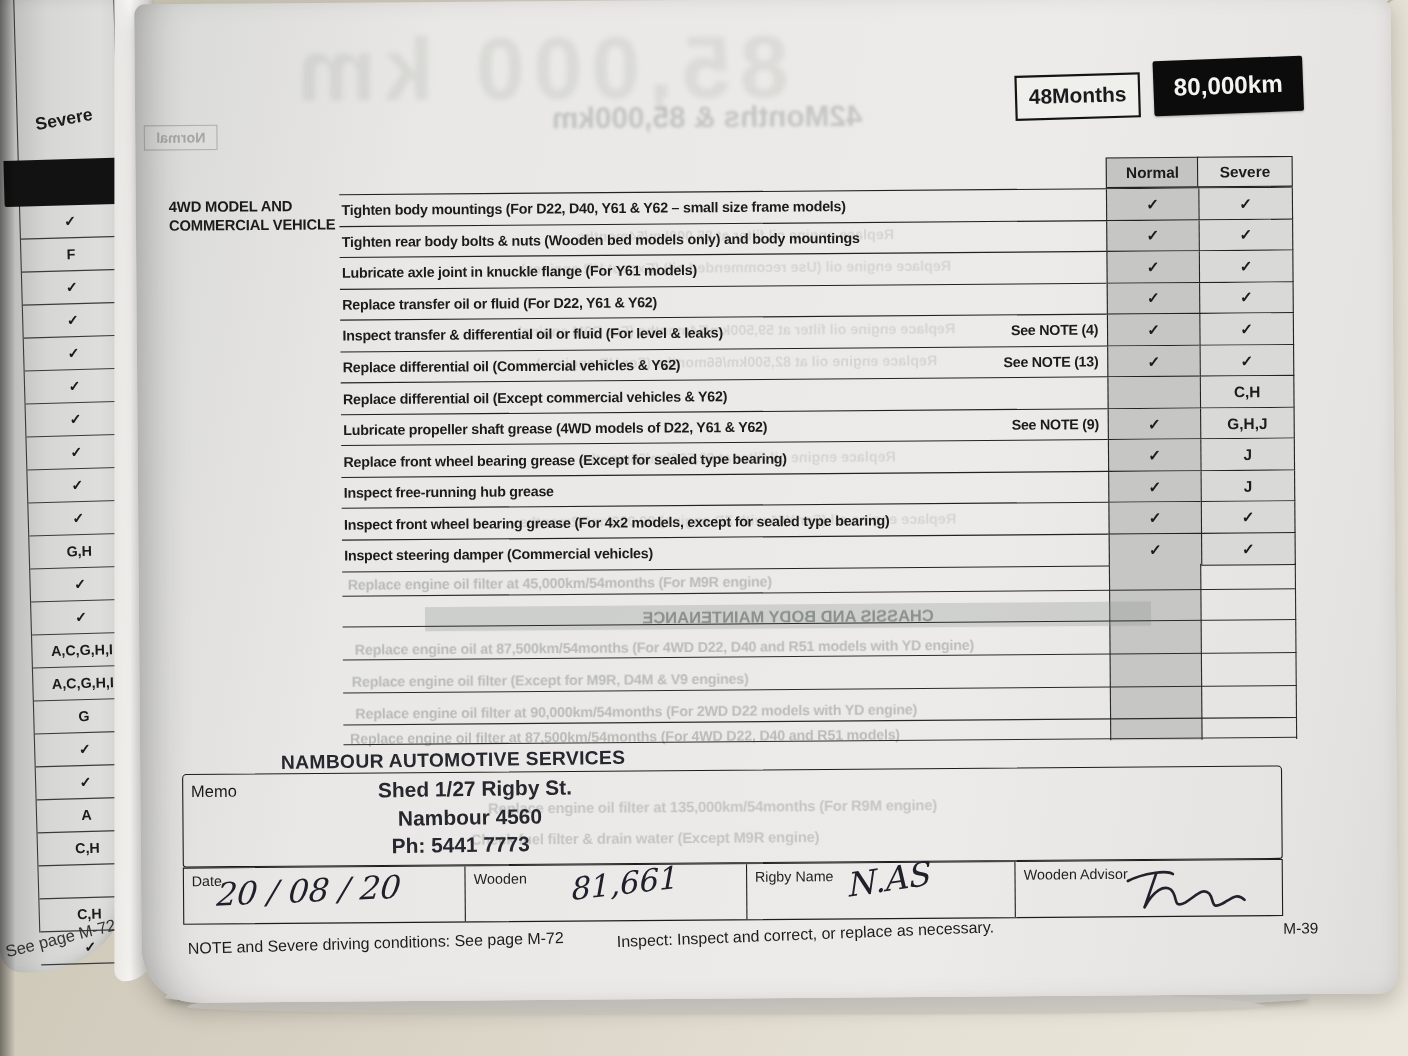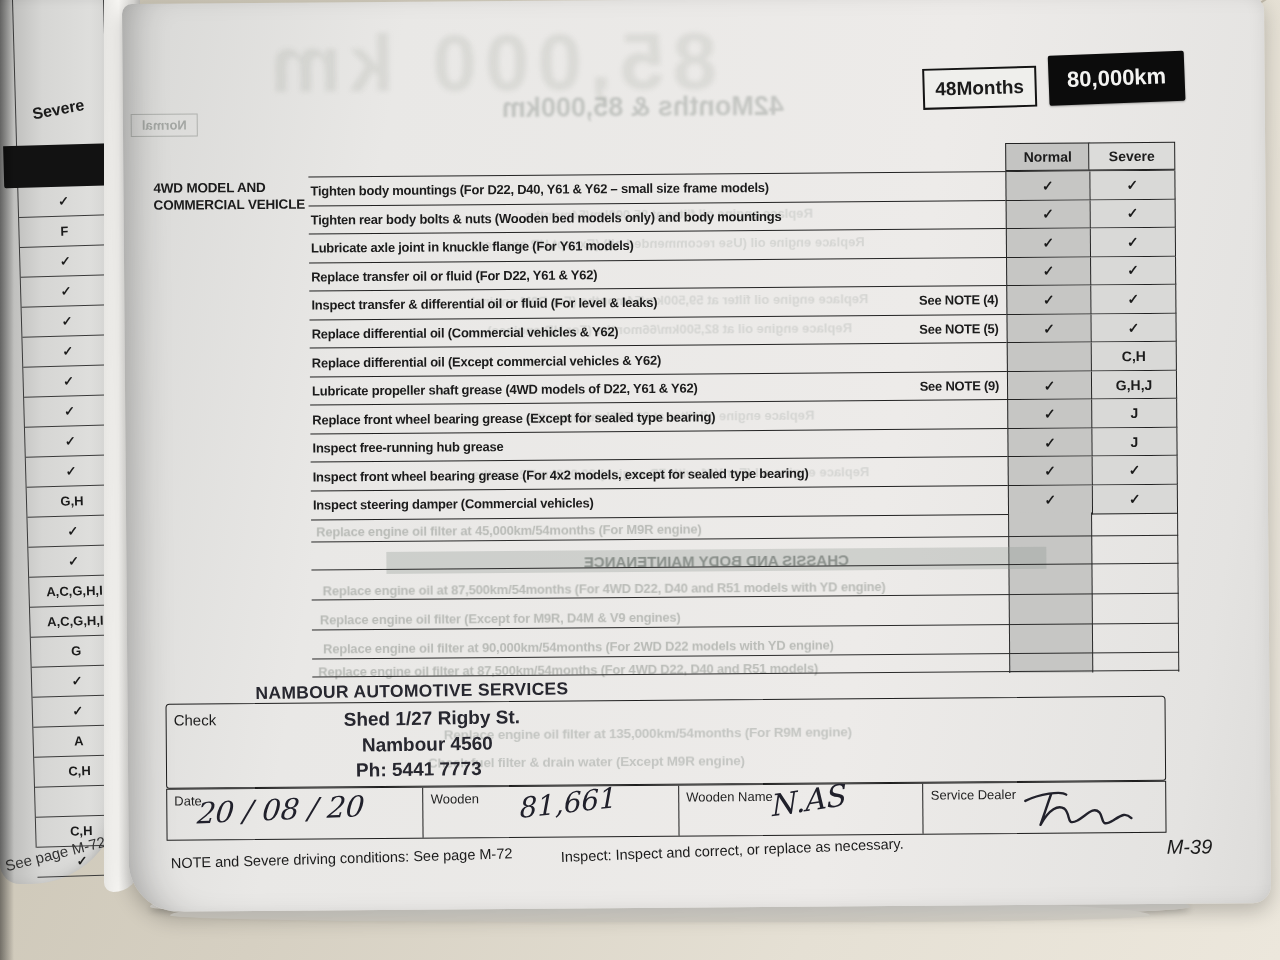--- a/index.html
+++ b/index.html
@@ -103,21 +103,21 @@
   .fcell:last-child{border-right:none;}
   .flabel{position:absolute;left:7px;top:4px;font-size:13px;color:#1f1f1f;}
   .hand{font-family:"DejaVu Serif",serif;font-style:italic;color:#20202b;position:absolute;white-space:nowrap;}
   .hand.date{left:30px;top:4px;font-size:29px;transform:rotate(-2deg) skewX(-8deg);}
   .hand.mileage{left:96px;top:0px;font-size:28px;transform:rotate(-6deg) skewX(-6deg);}
   .hand.dealer{left:92px;top:-2px;font-size:30px;transform:rotate(-8deg) skewX(-6deg);}
   .sig{position:absolute;left:96px;top:2px;}
 
   .note-left{position:absolute;left:42px;top:848px;font-size:14.5px;transform:rotate(-1.2deg);}
   .note-right{position:absolute;left:432px;top:843px;font-size:14.5px;transform:rotate(-1.8deg);}
-  .pageno{position:absolute;left:1038px;top:840px;font-size:20px;font-style:italic;}
+  .pageno{position:absolute;left:1038px;top:840px;font-size:14px;}
 </style>
 </head>
 <body>
 
 <div class="root">
   <div class="crease"></div>
 
   <div class="left-page">
     <div class="lp-col">
       <div class="lp-header">Severe</div>
@@ -222,21 +222,21 @@
           <div class="t-task">
             <div class="t-text">Inspect transfer &amp; differential oil or fluid (For level &amp; leaks)</div>
             <div class="t-note">See NOTE (4)</div>
           </div>
           <div class="t-cell norm">✓</div>
           <div class="t-cell sev">✓</div>
         </div>
         <div class="trow">
           <div class="t-task">
             <div class="t-text">Replace differential oil (Commercial vehicles &amp; Y62)</div>
-            <div class="t-note">See NOTE (5)</div>
+            <div class="t-note">See NOTE (13)</div>
           </div>
           <div class="t-cell norm">✓</div>
           <div class="t-cell sev">✓</div>
         </div>
         <div class="trow">
           <div class="t-task">
             <div class="t-text">Replace differential oil (Except commercial vehicles &amp; Y62)</div>
           </div>
           <div class="t-cell norm"></div>
           <div class="t-cell sev">C,H</div>
@@ -285,41 +285,41 @@
       <div class="chassis">CHASSIS AND BODY MAINTENANCE</div>
     <div class="e-hline" style="top: 23px;"></div>
         <div class="e-hline" style="top: 51px;"></div>
         <div class="e-hline" style="top: 81px;"></div>
         <div class="e-hline" style="top: 111px;"></div>
         <div class="e-hline" style="top: 140px;"></div>
         <div class="e-hline" style="top: 158px;"></div>
       </div>
 
     <div class="memo"></div>
-    <div class="memo-label">Check</div>
+    <div class="memo-label">Memo</div>
     <div class="stamp stamp-title">NAMBOUR AUTOMOTIVE SERVICES</div>
     <div class="stamp stamp-a1">Shed 1/27 Rigby St.</div>
     <div class="stamp stamp-a2">Nambour 4560</div>
     <div class="stamp stamp-ph">Ph: 5441 7773</div>
 
     <div class="fields">
       <div class="fcell" style="width:257px;">
         <span class="flabel">Date</span>
         <span class="hand date">20 / 08 / 20</span>
       </div>
       <div class="fcell" style="width:256px;">
         <span class="flabel">Wooden</span>
         <span class="hand mileage">81,661</span>
       </div>
       <div class="fcell" style="width:245px;">
-        <span class="flabel">Wooden Name</span>
+        <span class="flabel">Rigby Name</span>
         <span class="hand dealer">N.AS</span>
       </div>
       <div class="fcell" style="width:242px;">
-        <span class="flabel">Service Dealer</span>
+        <span class="flabel">Wooden Advisor</span>
         <span class="sig">
           <svg width="130" height="46" viewBox="0 0 130 46">
             <path d="M6,16 C20,9 42,6 47,10 M32,9 C28,20 24,32 21,40 M21,40 C30,24 39,20 45,24 C52,30 46,42 58,36 C68,30 74,22 80,28 C85,34 80,44 94,36 C102,31 106,28 112,34" stroke="#22222c" fill="none" stroke-width="2.4" stroke-linecap="round"></path>
           </svg>
         </span>
       </div>
     </div>
 
     <div class="note-left">NOTE and Severe driving conditions: See page M-72</div>
     <div class="note-right">Inspect: Inspect and correct, or replace as necessary.</div>

